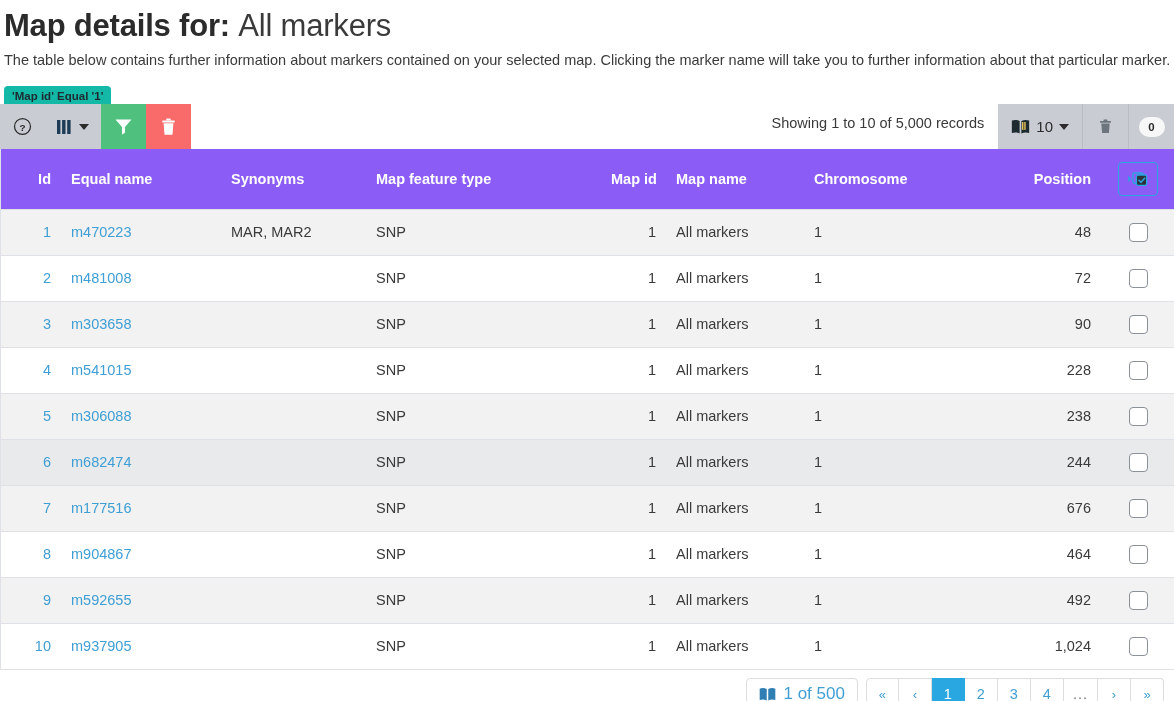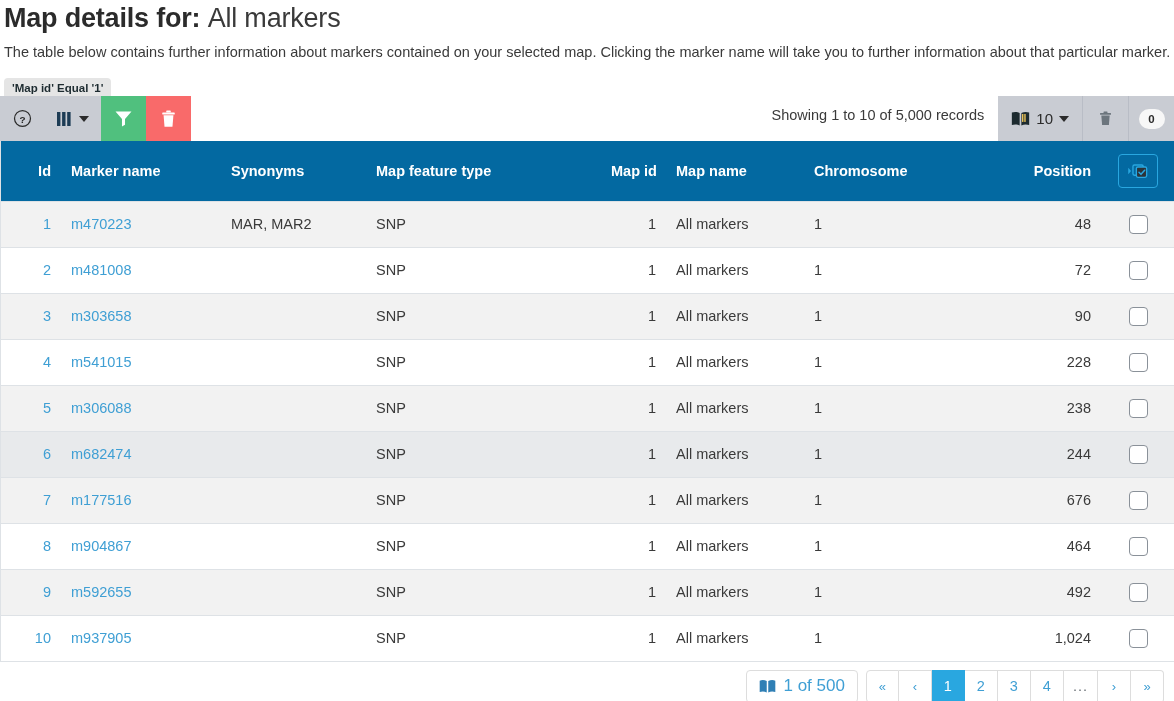--- a/index.html
+++ b/index.html
@@ -10,22 +10,22 @@
     font-family: "Liberation Sans", sans-serif;
     color: #333333;
     overflow: hidden;
   }
 
   .page { width: 1174px; height: 701px; position: relative; }
 
   
   .page-title {
     margin: 0;
-    padding: 2px 0 0 4px;
-    font-size: 27px;
+    padding: 10px 0 0 4px;
+    font-size: 31px;
     line-height: 32px;
     font-weight: 700;
     color: #2b2b2b;
     letter-spacing: -0.2px;
   }
   .page-title .subject {
     font-weight: 400;
     color: #3a3a3a;
   }
   .page-desc {
@@ -37,21 +37,21 @@
     white-space: nowrap;
   }
 
   
   .filter-row {
     padding: 16px 0 0 4px;
     height: 28px;
   }
   .filter-pill {
     display: inline-block;
-    background: #e5e5e5;
+    background: #14b8a6;
     color: #1d2b30;
     font-size: 11.5px;
     font-weight: 700;
     line-height: 1;
     padding: 5px 8px 6px 8px;
     border-radius: 4px;
     white-space: nowrap;
   }
 
   
@@ -126,21 +126,21 @@
   }
 
   
   table.grid {
     width: 1174px;
     border-collapse: collapse;
     table-layout: fixed;
     font-size: 14.5px;
   }
   table.grid thead th {
-    background: #0369a1;
+    background: #8b5cf6;
     color: #ffffff;
     font-weight: 700;
     font-size: 14.5px;
     height: 60px;
     padding: 0 10px;
     text-align: left;
     vertical-align: middle;
     white-space: nowrap;
   }
   table.grid thead th.num { text-align: right; }
@@ -332,21 +332,21 @@
         <col style="width:235px">
         <col style="width:65px">
         <col style="width:138px">
         <col style="width:160px">
         <col style="width:137px">
         <col style="width:74px">
       </colgroup>
       <thead>
         <tr>
           <th class="num">Id</th>
-          <th>Marker name</th>
+          <th>Equal name</th>
           <th>Synonyms</th>
           <th>Map feature type</th>
           <th class="num">Map id</th>
           <th>Map name</th>
           <th>Chromosome</th>
           <th class="num">Position</th>
           <th class="chk">
             <span class="hdr-select-btn">
               <span>
                 <svg width="24" height="18" viewBox="0 0 26 20">

